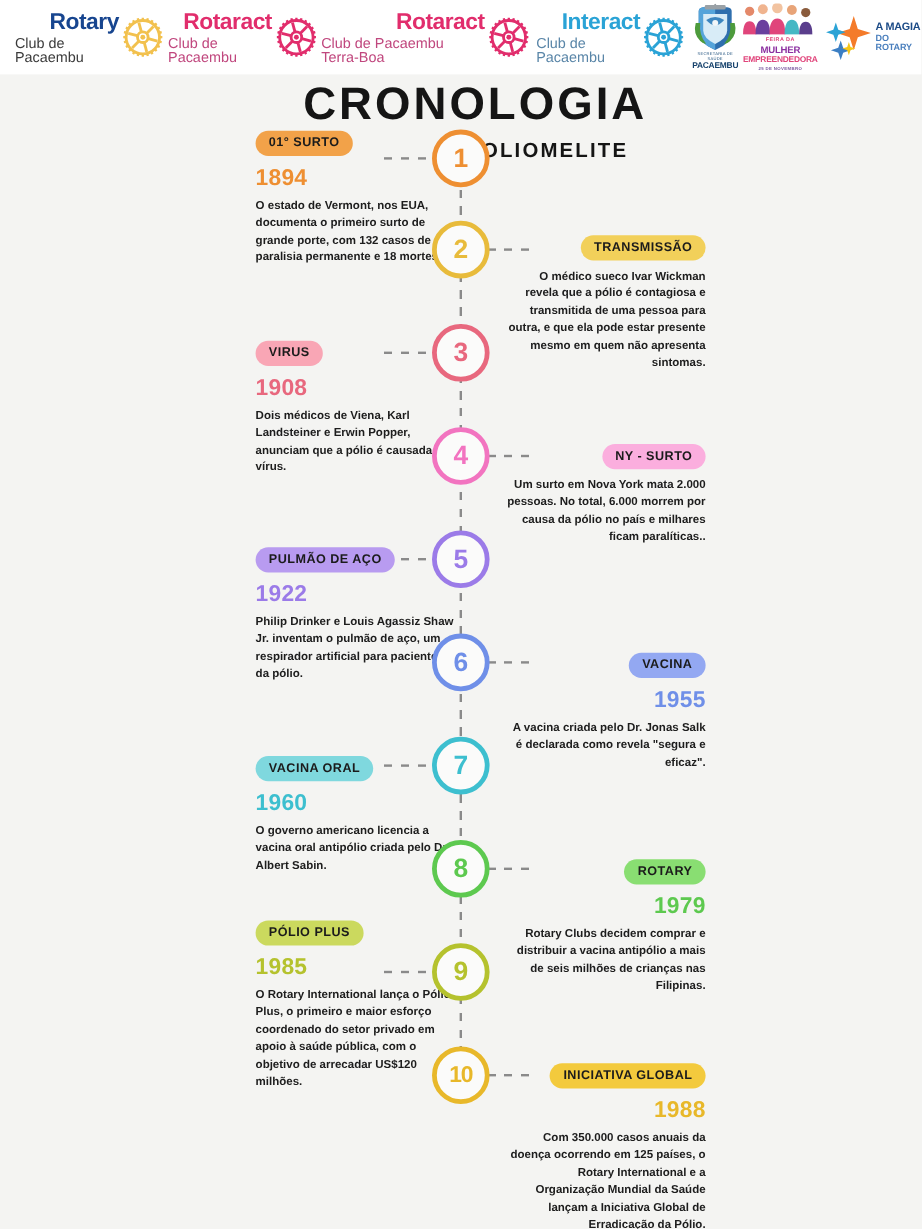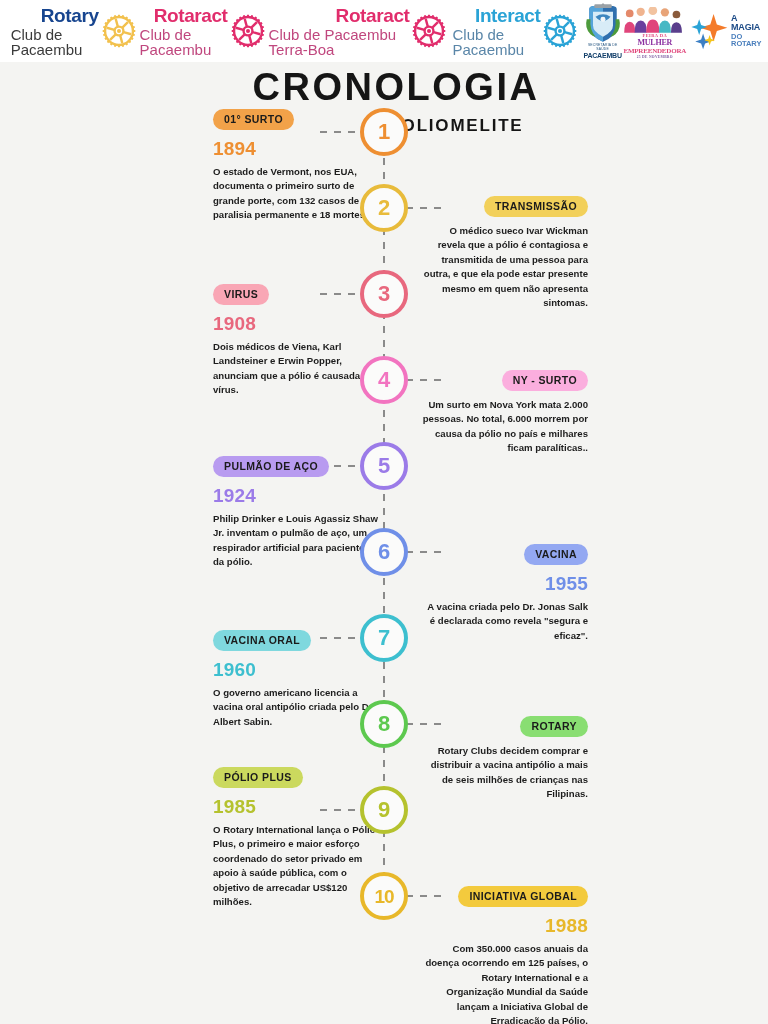--- a/index.html
+++ b/index.html
@@ -15,37 +15,37 @@
   
   .logo-bar {
     position: absolute; top: 0; left: 0;
     width: 768px; height: 62px;
     background: #ffffff;
     display: flex; align-items: center;
   }
   .logo-unit { display: flex; align-items: center; height: 52px; }
   .logo-txt { display: flex; flex-direction: column; align-items: flex-end; line-height: 1; }
   .logo-word { font-size: 19px; font-weight: 700; letter-spacing: -0.4px; }
-  .logo-sub  { font-size: 15px; font-weight: 400; margin-top: 2px; }
+  .logo-sub  { font-size: 12px; font-weight: 400; margin-top: 2px; }
 
   .wheel { display: inline-block; }
 
   .rotary   .logo-word { color: #17458f; }
   .rotary   .logo-sub  { color: #3b3b3b; }
   .rotaract .logo-word { color: #e12d6c; }
   .rotaract .logo-sub  { color: #c0477e; }
   .interact .logo-word { color: #2aa3d6; }
   .interact .logo-sub  { color: #5a86a8; }
 
   
   .crest { width: 44px; height: 56px; position: relative; display:flex; flex-direction:column; align-items:center; }
   .crest-cap { font-size: 3.4px; color:#1d4f7c; letter-spacing:.2px; text-align:center; line-height:1.15; }
   .crest-name { font-size: 7px; font-weight: 700; color:#14406b; letter-spacing:-.2px; }
 
-  .feira { width: 78px; height: 56px; display:flex; flex-direction:column; align-items:center; justify-content:flex-end;font-family:Liberation Serif, serif; }
+  .feira { width: 78px; height: 56px; display:flex; flex-direction:column; align-items:center; justify-content:space-between; }
   .feira-l1 { font-size:4.5px; font-weight:700; color:#e0457b; letter-spacing:.4px;}
   .feira-l2 { font-size:8px; font-weight:800; color:#8b2fa0; letter-spacing:-.2px; }
   .feira-l3 { font-size:7px; font-weight:800; color:#e0457b; letter-spacing:-.2px; }
   .feira-l4 { font-size:3.6px; font-weight:600; color:#7c5aa0; letter-spacing:.3px; }
 
   .magia { display:flex; align-items:center; }
   .magia-txt { display:flex; flex-direction:column; line-height:1.05; margin-left:2px;}
   .magia-l1 { font-size:9px; font-weight:700; color:#1b4a86; letter-spacing:-.2px;}
   .magia-l2 { font-size:7.5px; font-weight:600; color:#4a7fbd; letter-spacing:-.1px;}
 
@@ -287,21 +287,21 @@
       <div class="card right" style="top:370px">
         <span class="badge" style="background:#fbaede">NY - SURTO</span>
         <span class="desc">Um surto em Nova York mata 2.000 pessoas. No total, 6.000 morrem por causa da pólio no país e milhares ficam paralíticas..</span>
       </div>
       <div class="connector left" style="top:465px"></div>
       <div class="node" style="top:442px;border-color:#9b7be8;color:#9b7be8">
           <span>5</span>
         </div>
       <div class="card left" style="top:456px">
         <span class="badge" style="background:#b89bf0">PULMÃO DE AÇO</span>
-        <span class="year" style="color:#9b7be8">1924</span>
+        <span class="year" style="color:#9b7be8">1922</span>
         <span class="desc">Philip Drinker e Louis Agassiz Shaw Jr. inventam o pulmão de aço, um respirador artificial para pacientes da pólio.</span>
       </div>
       <div class="connector right" style="top:551px"></div>
       <div class="node" style="top:528px;border-color:#6f8fe8;color:#6f8fe8">
           <span>6</span>
         </div>
       <div class="card right" style="top:544px">
         <span class="badge" style="background:#93a8f2">VACINA</span>
         <span class="year" style="color:#6f8fe8">1955</span>
         <span class="desc">A vacina criada pelo Dr. Jonas Salk é declarada como revela "segura e eficaz".</span>
@@ -314,20 +314,21 @@
         <span class="badge" style="background:#7fd8de">VACINA ORAL</span>
         <span class="year" style="color:#3dbfcf">1960</span>
         <span class="desc">O governo americano licencia a vacina oral antipólio criada pelo Dr. Albert Sabin.</span>
       </div>
       <div class="connector right" style="top:723px"></div>
       <div class="node" style="top:700px;border-color:#5dc94f;color:#5dc94f">
           <span>8</span>
         </div>
       <div class="card right" style="top:716px">
         <span class="badge" style="background:#89de72">ROTARY</span>
+        <span class="year" style="color:#5dc94f">1979</span>
         <span class="desc">Rotary Clubs decidem comprar e distribuir a vacina antipólio a mais de seis milhões de crianças nas Filipinas.</span>
       </div>
       <div class="connector left" style="top:809px"></div>
       <div class="node" style="top:786px;border-color:#b5c22e;color:#b5c22e">
           <span>9</span>
         </div>
       <div class="card left" style="top:767px">
         <span class="badge" style="background:#cbd95e">PÓLIO PLUS</span>
         <span class="year" style="color:#b5c22e">1985</span>
         <span class="desc">O Rotary International lança o Pólio Plus, o primeiro e maior esforço coordenado do setor privado em apoio à saúde pública, com o objetivo de arrecadar US$120 milhões.</span>

